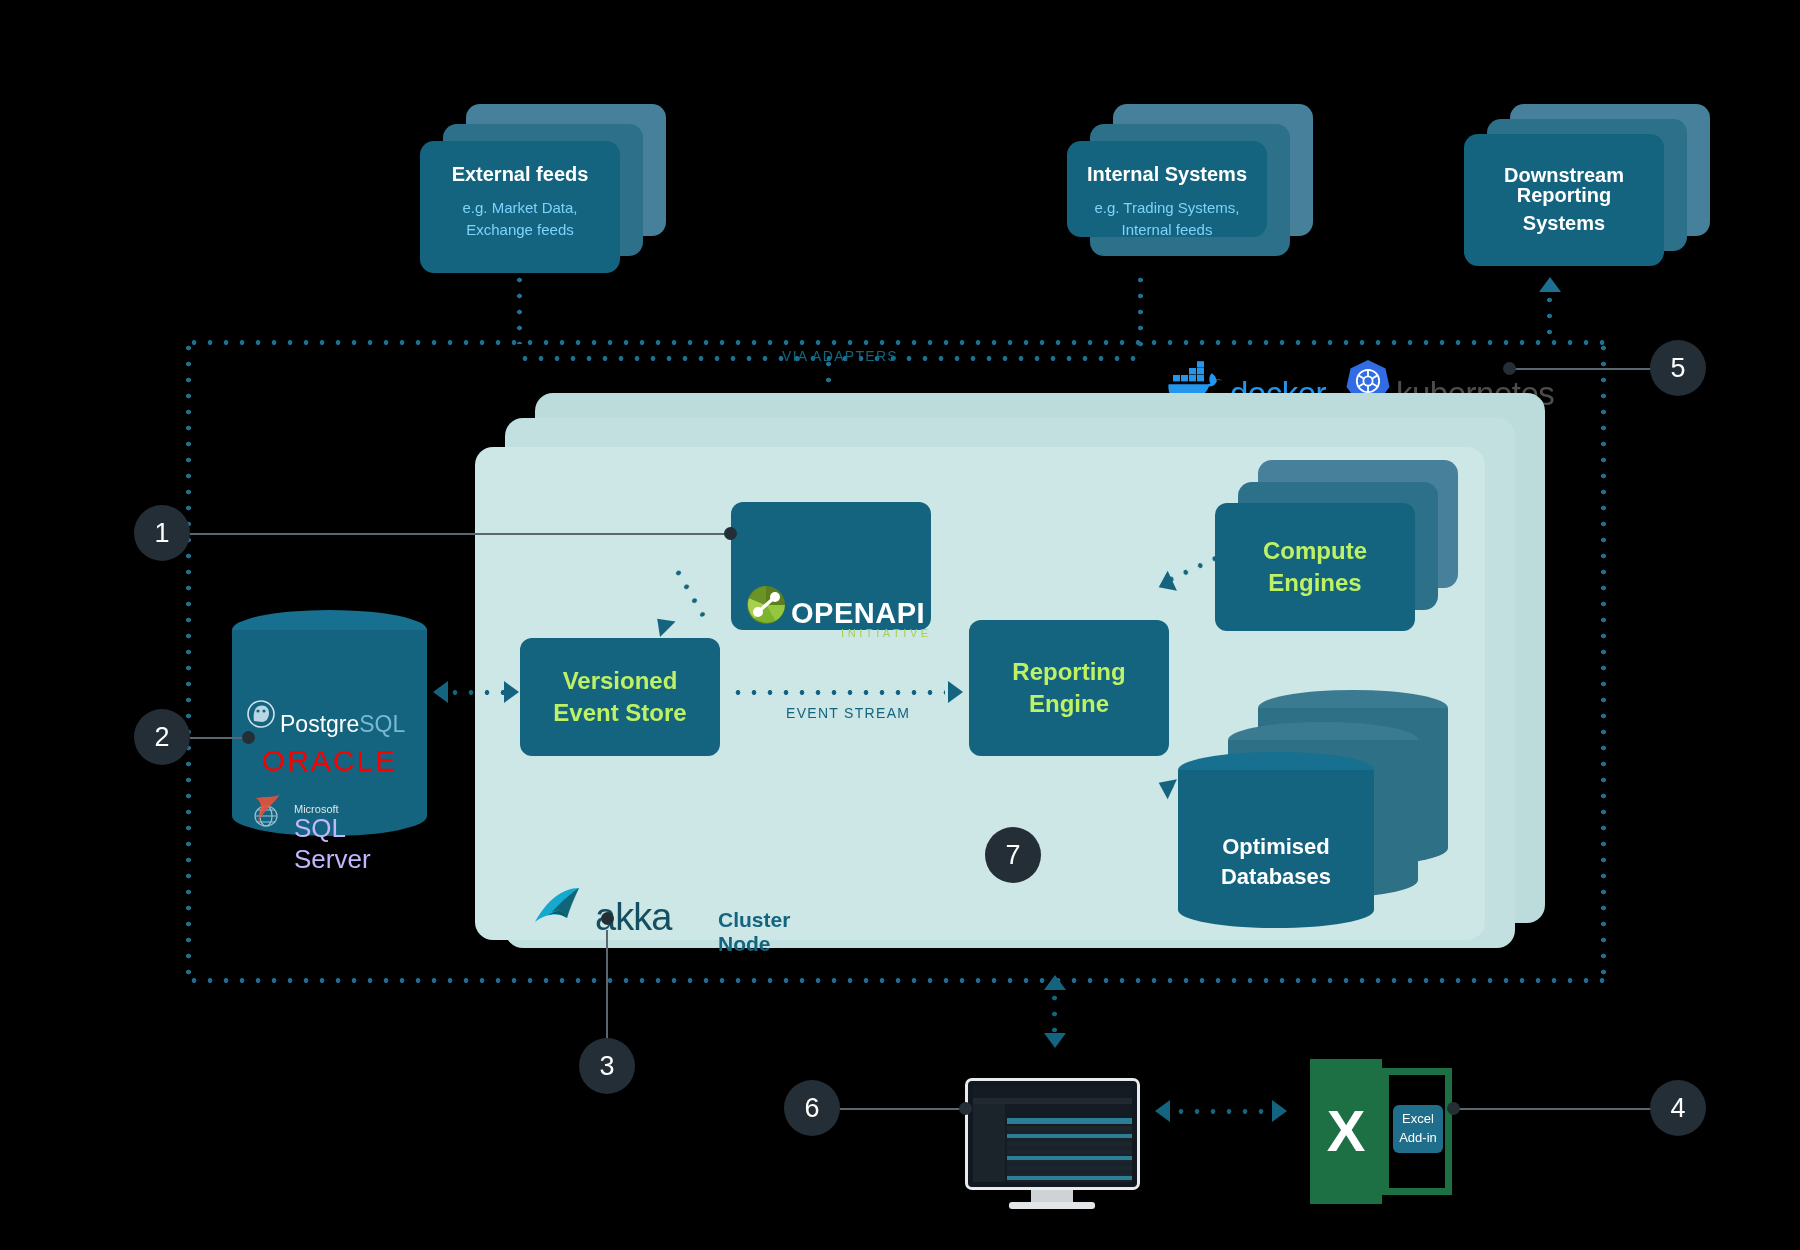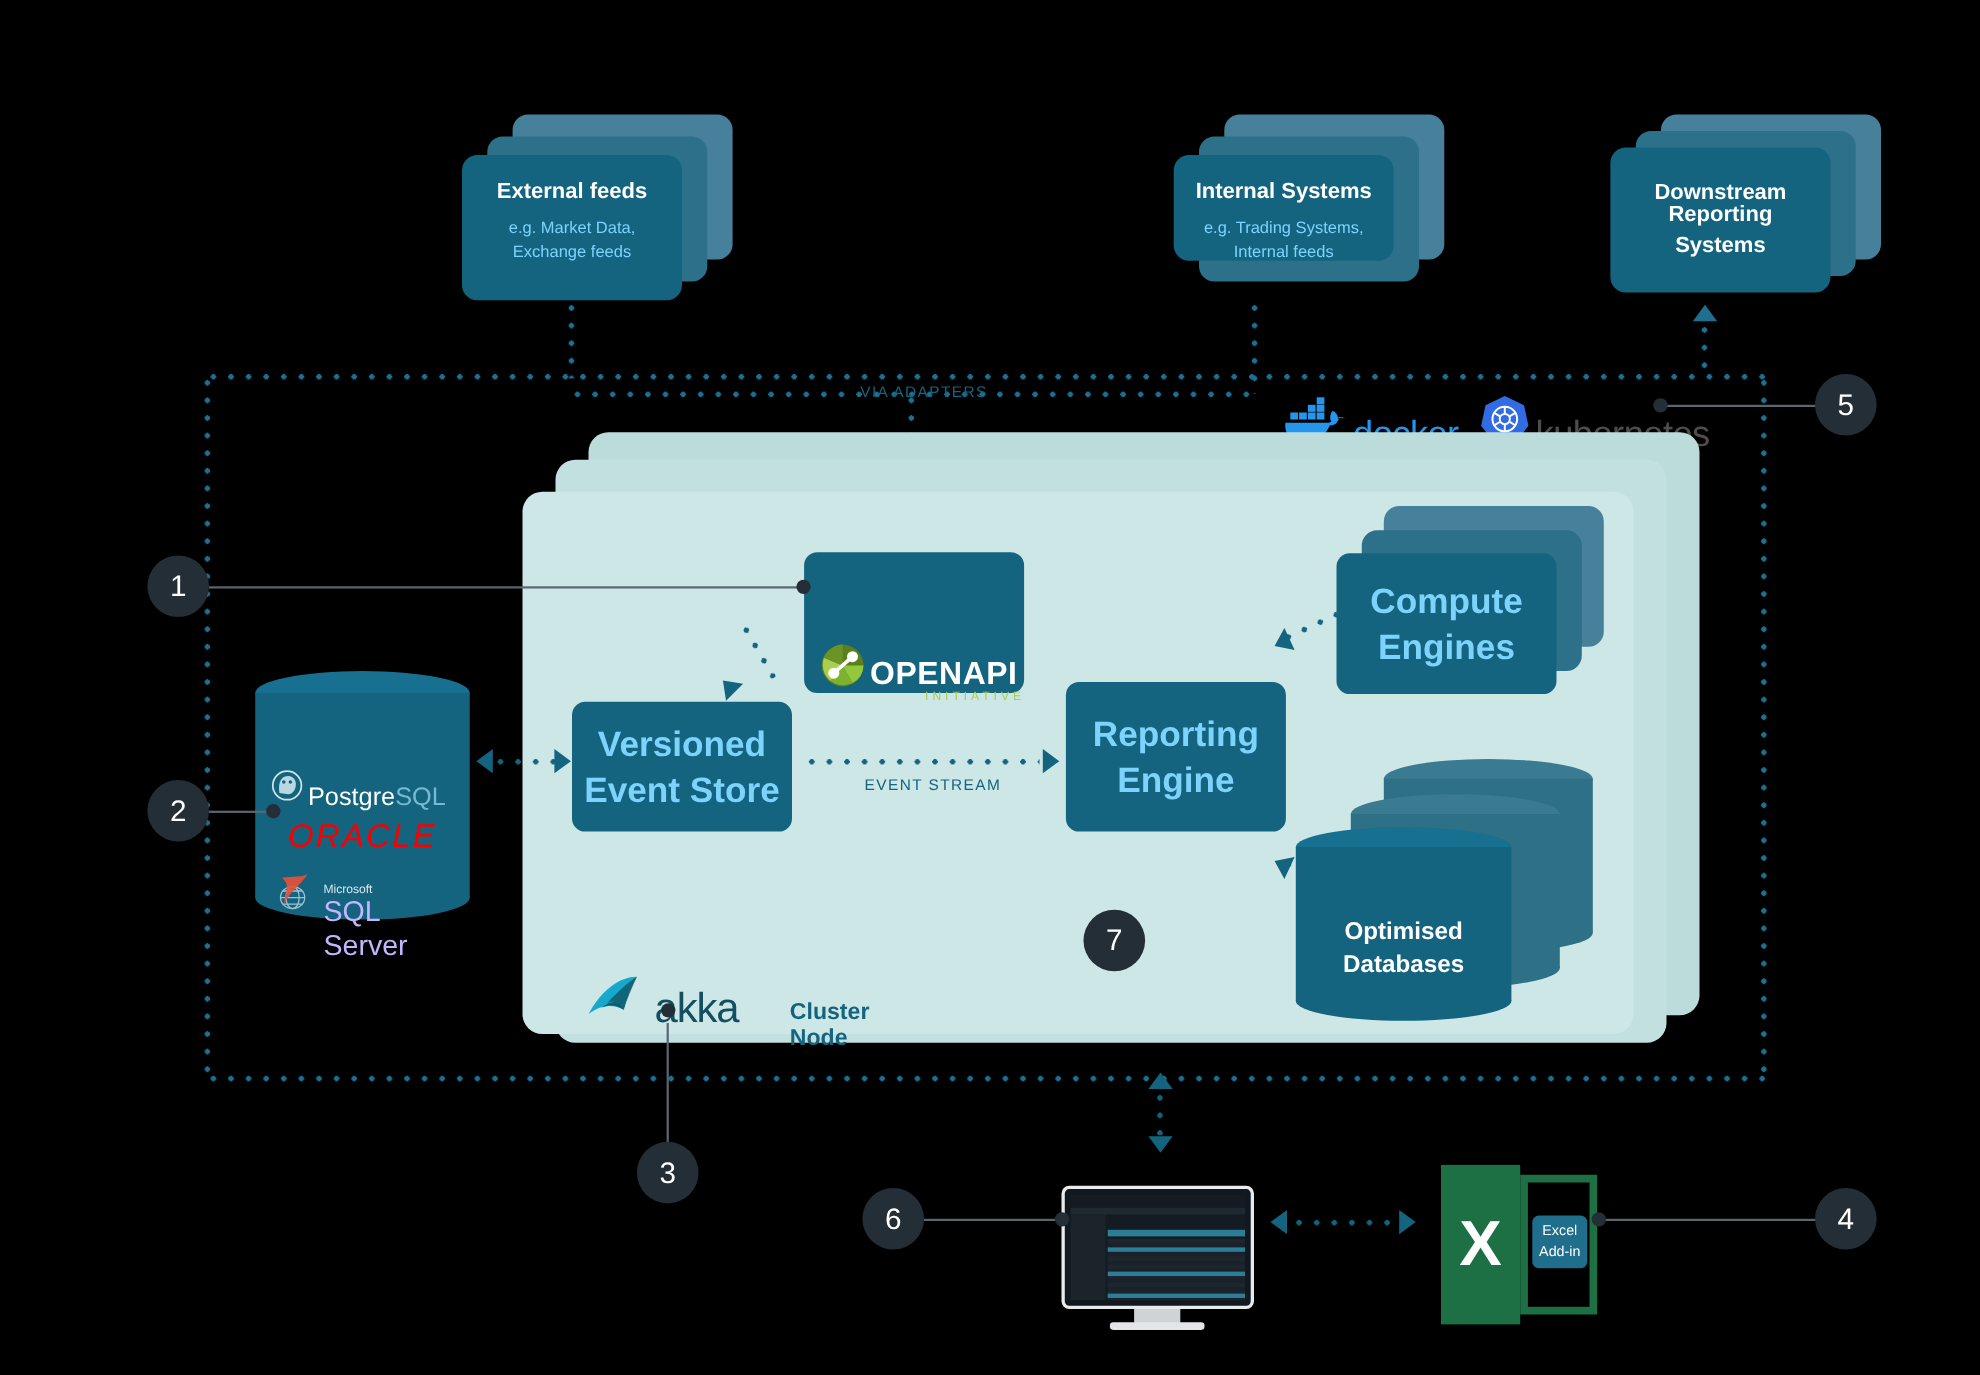--- a/index.html
+++ b/index.html
@@ -9,21 +9,21 @@
   
   .abs{position:absolute;margin-top:12px;}
   .card{position:absolute;border-radius:14px;background:#15647F;}
   .card.l2{background:#2C7089;}
   .card.l3{background:#46809A;}
   .card-title{position:absolute;left:0;right:0;text-align:center;color:#fff;font-weight:bold;}
   .card-sub{position:absolute;left:0;right:0;text-align:center;color:#7dd3fc;}
 
   
   .pbox{position:absolute;border-radius:12px;background:#14647F;display:flex;align-items:center;justify-content:center;}
-  .pbox .lbl{color:#7dd3fc;font-weight:bold;font-size:32px;line-height:1.32;text-align:center;}
+  .pbox .lbl{color:#bef264;font-weight:bold;font-size:24px;line-height:1.32;text-align:center;}
 
   
   .numcircle{position:absolute;width:56px;height:56px;border-radius:50%;background:#242E36;
              display:flex;align-items:center;justify-content:center;color:#fff;font-size:27px;}
   .leadline{position:absolute;height:2px;background:#5b6770;}
   .leaddot{position:absolute;width:13px;height:13px;border-radius:50%;background:#242E36;}
 
   
   .dashH{position:absolute;height:5px;
          background-image:radial-gradient(circle, #1E7093 2.3px, rgba(0,0,0,0) 2.6px);
@@ -234,21 +234,21 @@
         <ellipse cx="15" cy="15" rx="13" ry="13" fill="none" stroke="#cfe3ea" stroke-width="1.6"></ellipse>
         <path d="M8 22 C7 15 8 9 13 7 C19 5 23 9 23 14 C23 19 20 23 16 23" fill="#b9d7e2"></path>
         <circle cx="12" cy="12" r="1.6" fill="#14647F"></circle>
         <circle cx="18" cy="12" r="1.6" fill="#14647F"></circle>
       </svg>
       <div class="abs" style="left:34px;top:1px;font-size:23px;">
         <span style="color:#fff;">Postgre</span><span style="color:#79B8D2;">SQL</span>
       </div>
     </div>
 
-    <div class="abs" style="left:0;right:0;top:122px;text-align:center;color:#F80000;font-size:30px;letter-spacing:2px;font-family:'Liberation Sans',sans-serif;font-style:italic;">ORACLE</div>
+    <div class="abs" style="left:0;right:0;top:122px;text-align:center;color:#F80000;font-size:30px;letter-spacing:2px;font-family:'Liberation Sans',sans-serif;">ORACLE</div>
 
     <div class="abs" style="left:18px;top:168px;width:160px;height:42px;">
       <svg width="36" height="38" viewBox="0 0 36 38" style="position:absolute;left:0;top:2px;">
         <g fill="none" stroke="#9EC2D4" stroke-width="1.2">
           <ellipse cx="16" cy="24" rx="11" ry="10"></ellipse>
           <ellipse cx="16" cy="24" rx="6" ry="10"></ellipse>
           <path d="M5 24 h22 M7 18 h18 M7 30 h18"></path>
         </g>
         <path d="M6 6 C16 4 26 6 30 2 C24 12 14 18 8 30 C10 18 14 12 6 6 Z" fill="#E8503A" opacity=".9"></path>
       </svg>

